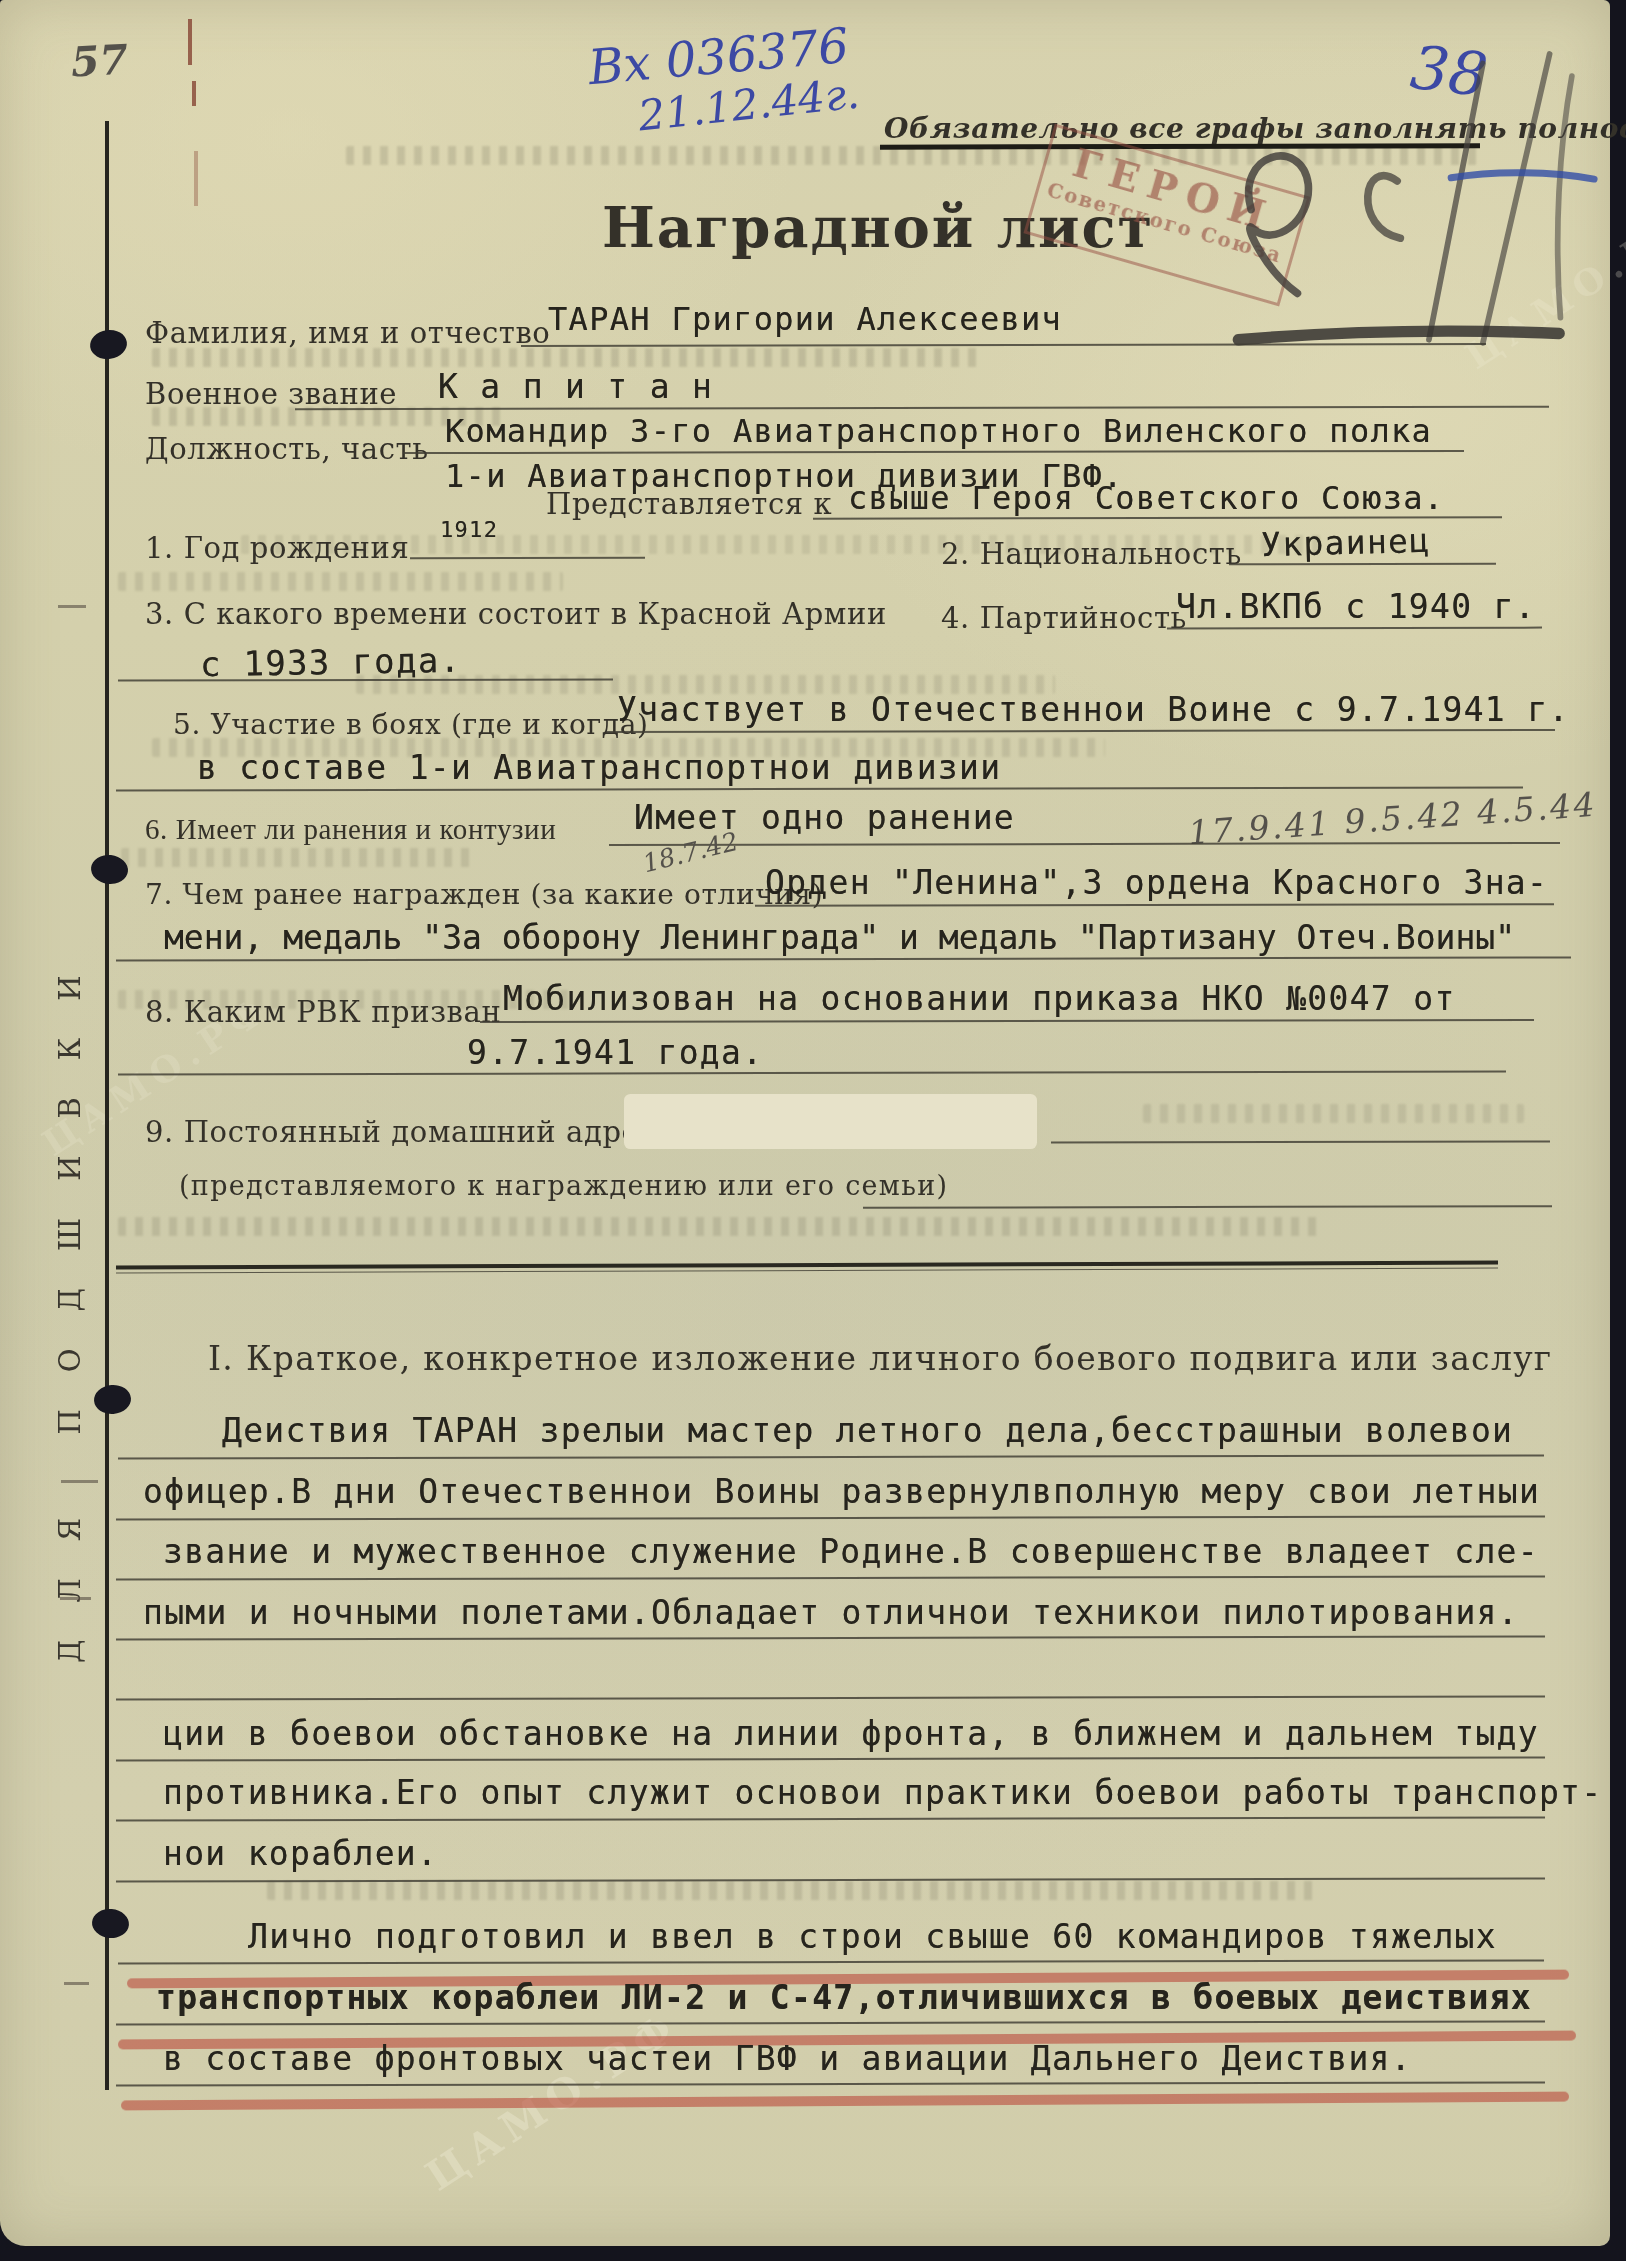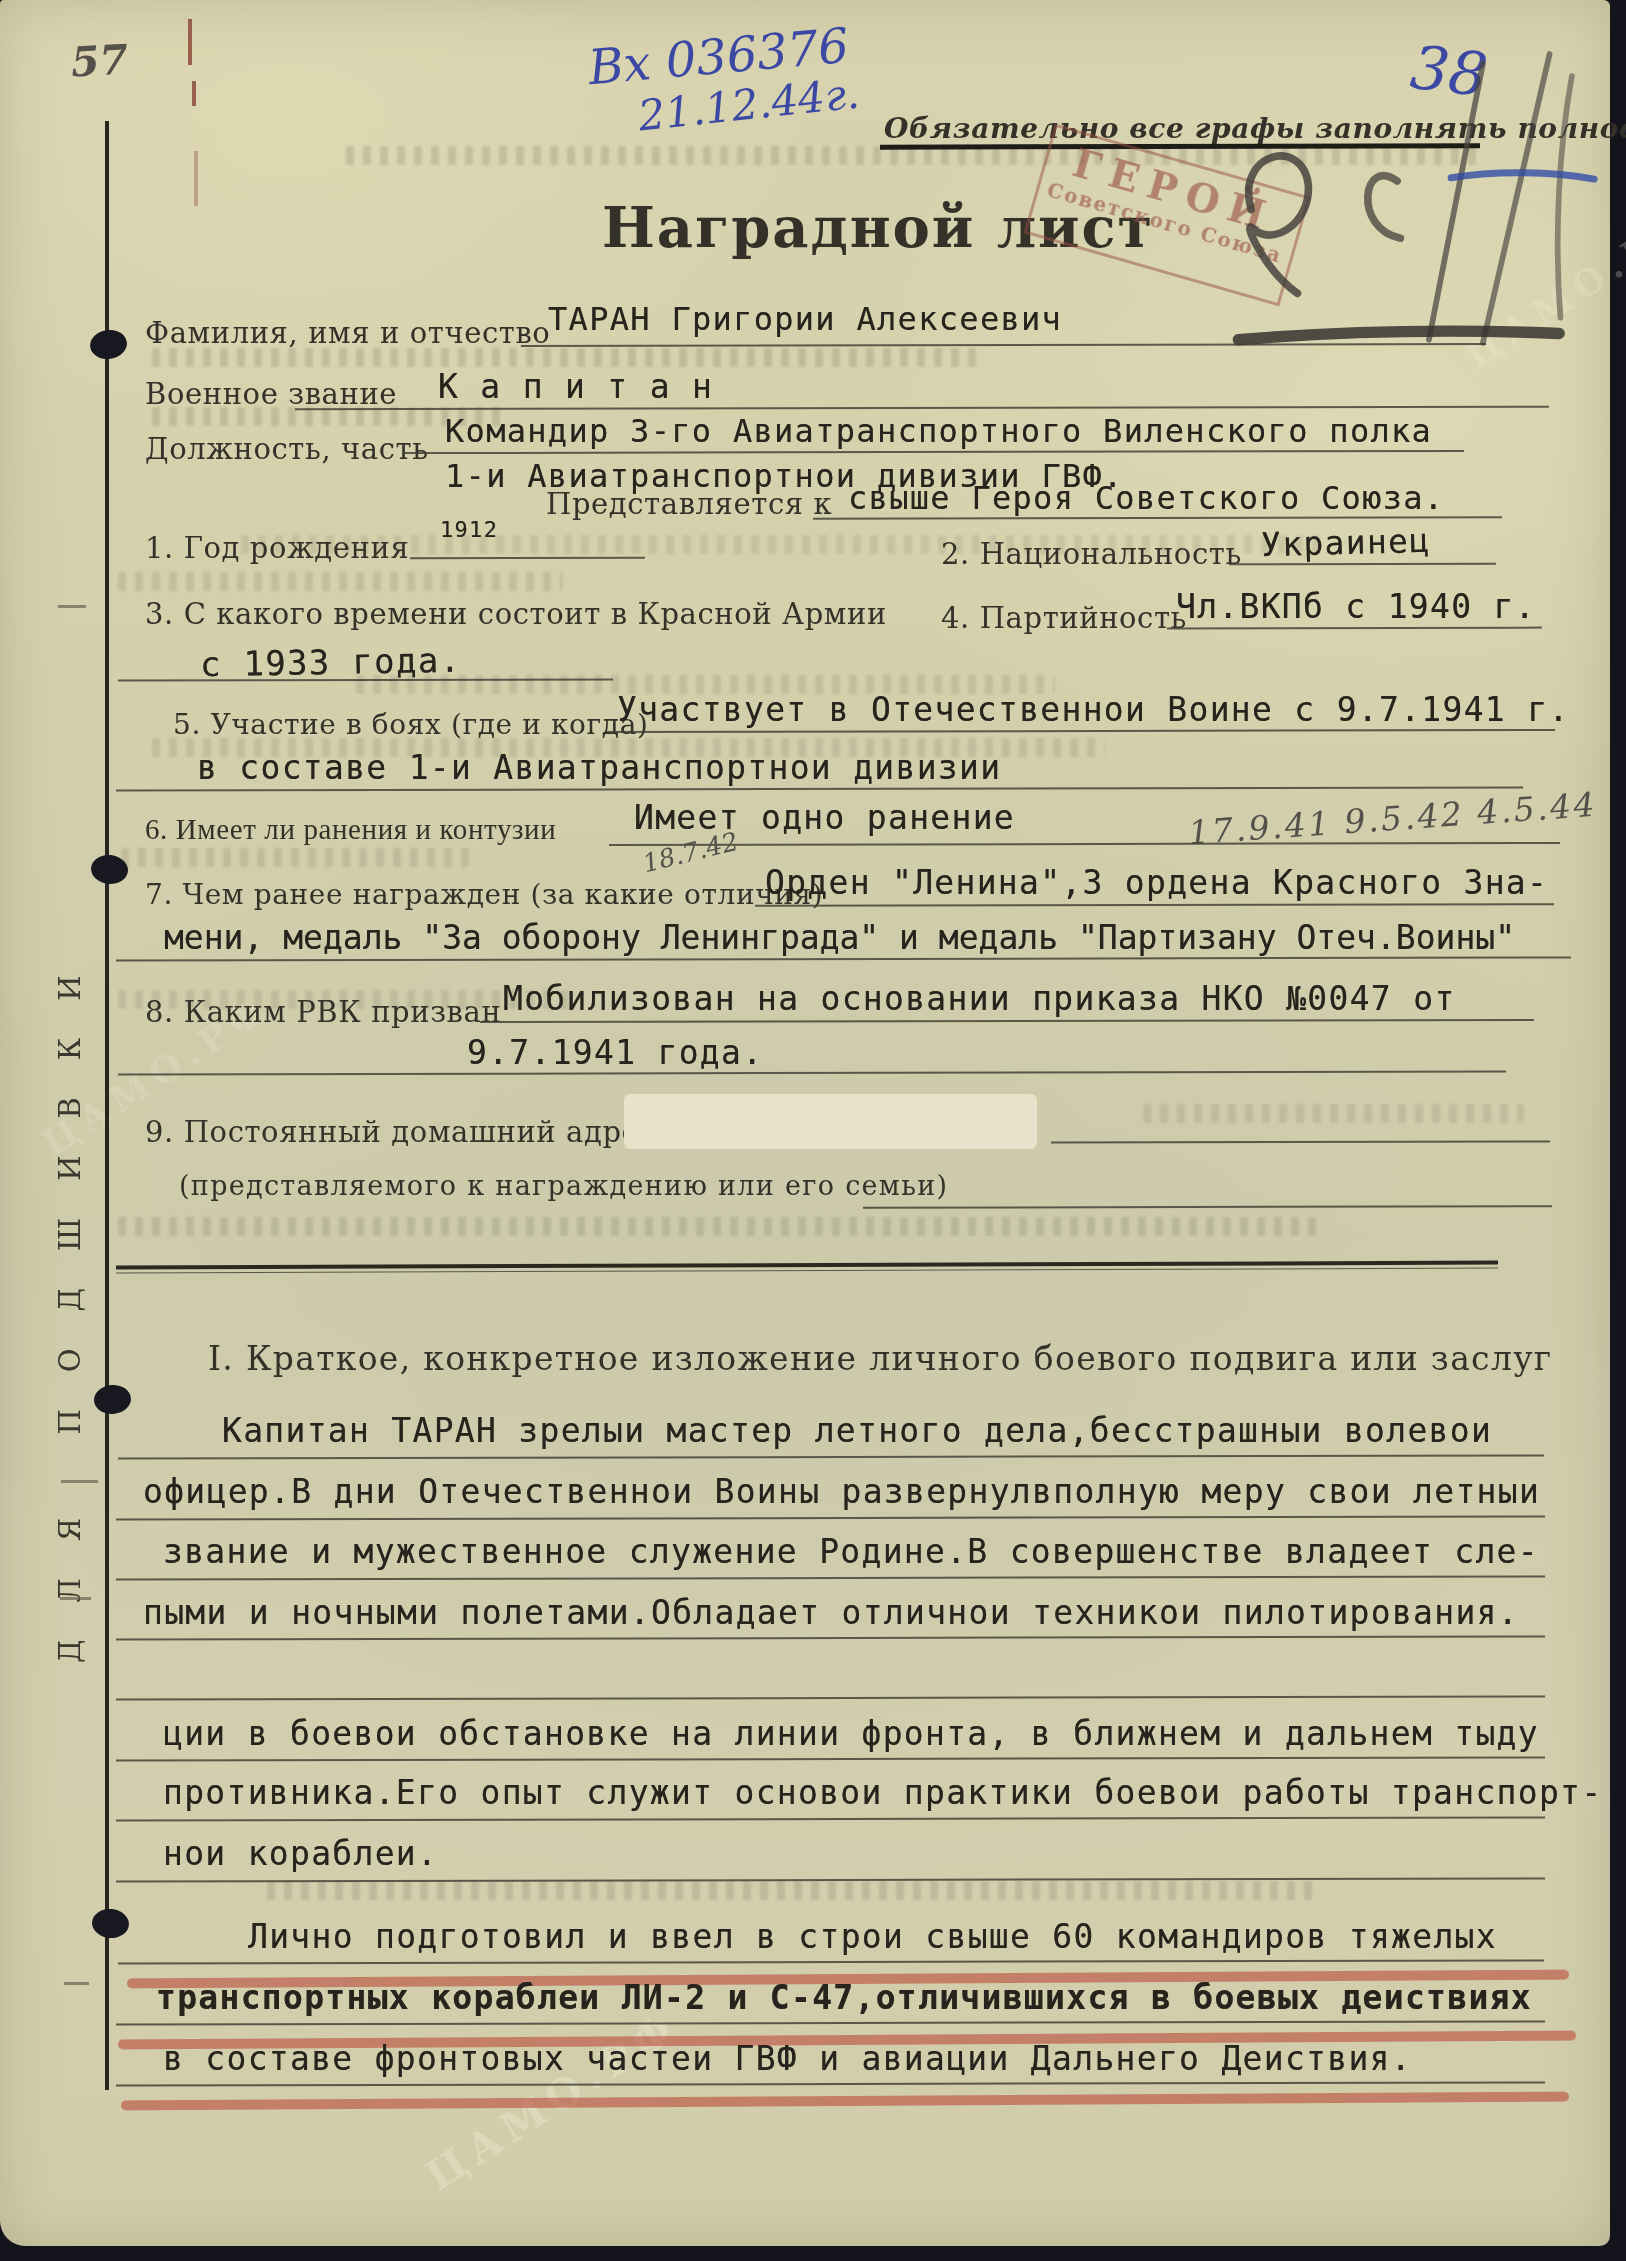--- a/index.html
+++ b/index.html
@@ -164,21 +164,21 @@
   <div class="patch" style="left:624px;top:1094px;width:413px;height:55px;"></div>
   <div class="rule" style="left:1051px;top:1141px;width:499px;"></div>
   <span class="lbl" style="left:179px;top:1170px;font-size:27px;letter-spacing:1.3px;">(представляемого к награждению или его семьи)</span>
   <div class="rule" style="left:863px;top:1206px;width:689px;"></div>
 
   <div class="rule" style="left:116px;top:1263px;width:1382px;height:4.4px;opacity:1;background:#2a2921;transform:rotate(-.2deg);"></div>
   <div class="rule" style="left:116px;top:1270px;width:1382px;height:1.3px;transform:rotate(-.2deg);"></div>
 
   <span class="lbl" style="left:208px;top:1339px;font-size:33px;letter-spacing:1.3px;">I. Краткое, конкретное изложение личного боевого подвига или заслуг</span>
 
-  <span class="tw" style="left:222px;top:1411px;font-size:33px;">Капитан ТАРАН зрелыи мастер летного дела,бесстрашныи волевои</span>
+  <span class="tw" style="left:222px;top:1411px;font-size:33px;">Деиствия ТАРАН зрелыи мастер летного дела,бесстрашныи волевои</span>
   <div class="rule" style="left:118px;top:1456px;width:1426px;"></div>
   <span class="tw" style="left:143px;top:1472px;font-size:33px;">офицер.В дни Отечественнои Воины развернулвполную меру свои летныи</span>
   <div class="rule" style="left:116px;top:1517px;width:1429px;"></div>
   <span class="tw" style="left:163px;top:1532px;font-size:33px;">звание и мужественное служение Родине.В совершенстве владеет сле-</span>
   <div class="rule" style="left:116px;top:1577px;width:1429px;"></div>
   <span class="tw" style="left:143px;top:1593px;font-size:33px;">пыми и ночными полетами.Обладает отличнои техникои пилотирования.</span>
   <div class="rule" style="left:116px;top:1637px;width:1429px;"></div>
   <div class="rule" style="left:116px;top:1697px;width:1429px;"></div>
   <span class="tw" style="left:163px;top:1714px;font-size:33px;">ции в боевои обстановке на линии фронта, в ближнем и дальнем тыду</span>
   <div class="rule" style="left:116px;top:1758px;width:1429px;"></div>

